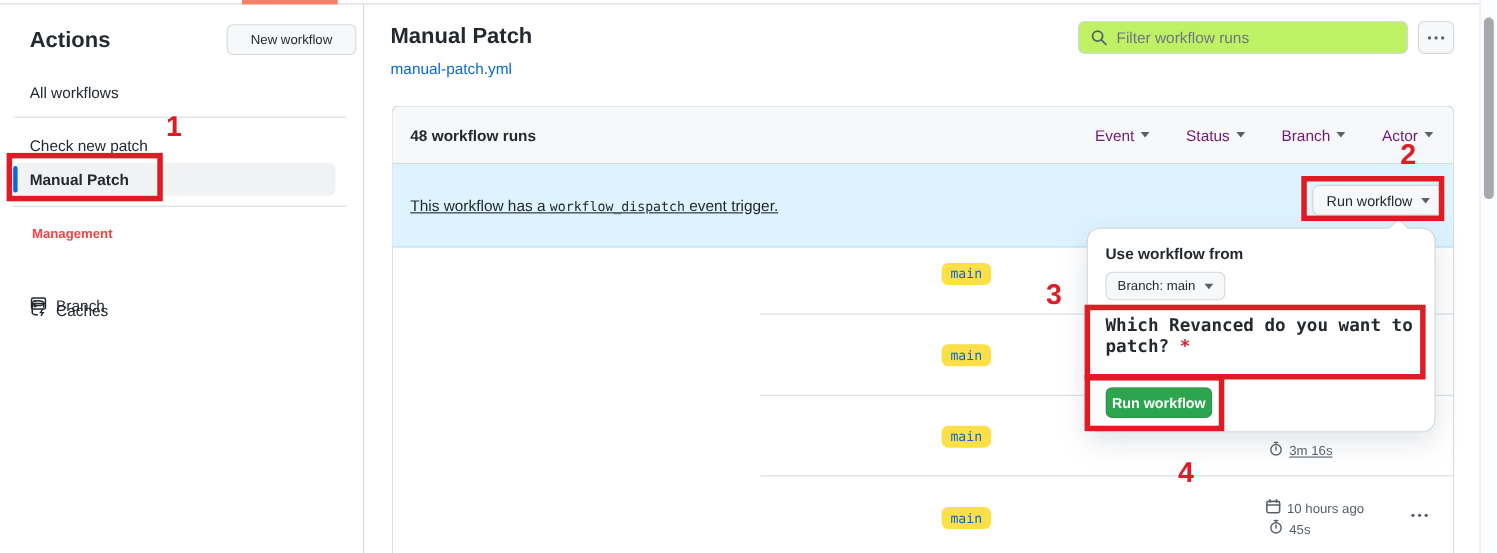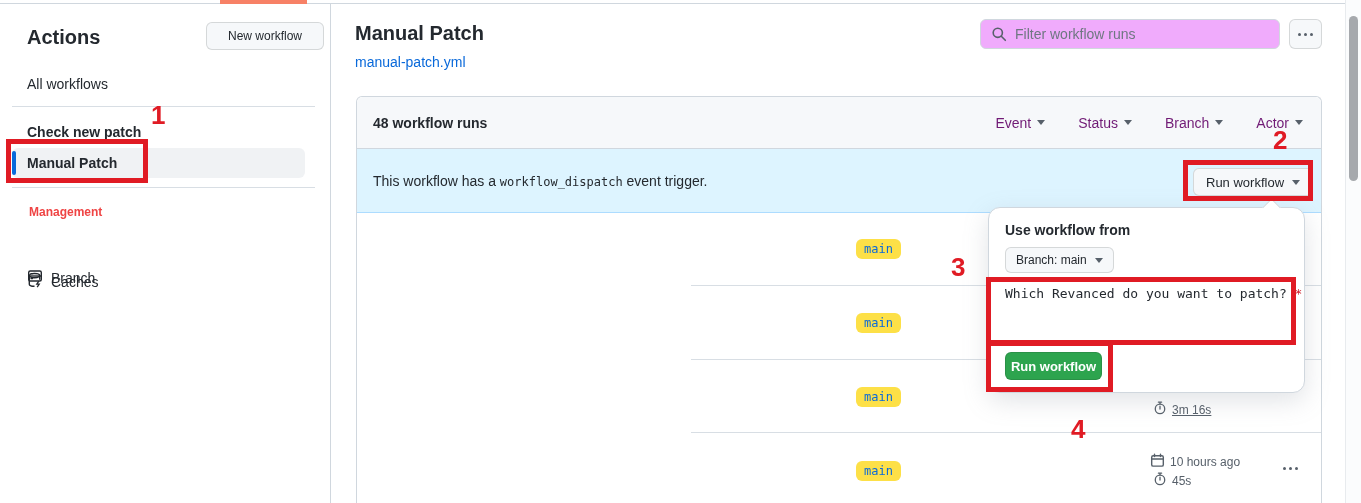--- a/index.html
+++ b/index.html
@@ -28,60 +28,60 @@
   .selected-row { left:12px; top:148px; width:293px; height:30px; background:rgba(208,215,222,.32); border-radius:6px; }
   .selected-accent { left:12px; top:151px; width:4px; height:24px; border-radius:2px; background:var(--accent,#0969da); }
   .mgmt-label { left:29px; top:205px; font-size:12px; font-weight:700; color:#ef4444; }
   .mgmt-item { display:flex; align-items:center; gap:8px; font-size:14px; cursor:pointer; }
   .mgmt-item svg { flex:none; }
 
   
   .page-title { left:355px; top:22px; font-size:20px; font-weight:700; }
   .file-link { left:355px; top:54px; font-size:14px; color:var(--accent,#0969da); cursor:pointer; }
   .search-box { left:980px; top:19px; width:300px; height:30px; border:1px solid #d0d7de; border-radius:6px;
-                display:flex; align-items:center; padding:0 10px; gap:8px; background:#f0abfc; }
+                display:flex; align-items:center; padding:0 10px; gap:8px; background:#bef264; }
   .search-box input { border:none; outline:none; flex:1; font-size:14px; color:#24292f; background:transparent;
                       font-family:"Liberation Sans",sans-serif; }
   .search-box input::placeholder { color:#6e7781; }
   .top-kebab { left:1289px; top:19px; width:33px; height:30px; }
   .dots { display:inline-flex; gap:3px; align-items:center; }
   .dots i { width:3px; height:3px; border-radius:50%; background:#57606a; }
 
   
   .card { left:356px; top:96px; width:966px; height:407px; border:1px solid #d0d7de; border-bottom:none;
           border-radius:6px 6px 0 0; background:#fff; }
   .card-header { position:absolute; left:0; top:0; width:964px; height:52px; background:#f6f8fa;
                  border-bottom:1px solid #d0d7de; border-radius:6px 6px 0 0;
                  display:flex; align-items:center; padding:0 18px 0 16px; }
   .runs-count { font-size:14px; font-weight:700; }
   .filters { margin-left:auto; display:flex; gap:33px; }
   .filter { display:flex; align-items:center; font-size:14px; color:#701a75; cursor:pointer; }
   .caret { width:0; height:0; border-left:4px solid transparent; border-right:4px solid transparent;
            border-top:5px solid #57606a; display:inline-block; margin-left:6px; }
-  .banner { position:absolute; left:0; top:52px; width:964px; height:64px; background:var(--banner-bg,#ddf4ff);
-            border-bottom:1px solid rgba(84,174,255,.35); display:flex; align-items:center; padding:0 16px; }
+  .banner { position:absolute; left:0; top:52px; width:964px; height:76px; background:var(--banner-bg,#ddf4ff);
+            border-bottom:1px solid rgba(84,174,255,.35); display:flex; align-items:center; padding:0 16px;text-decoration:underline; }
   .banner-text { font-size:14px; }
   .banner-text code { font-size:12px; }
   .banner-run-btn { position:absolute; left:836px; top:19px; height:28px; padding:0 12px; font-size:13px; font-weight:500; }
 
   .row-sep { position:absolute; left:334px; width:630px; height:1px; background:#d8dee4; }
   .branch-badge { position:absolute; left:499px; height:20px; padding:0 8px; display:inline-flex; align-items:center;
                   background:#fde047; color:var(--accent,#0969da); font-size:12px; border-radius:6px; cursor:pointer; }
   .meta { position:absolute; display:flex; align-items:center; gap:5px; font-size:12px; color:#57606a; }
   .meta svg { flex:none; }
   .row-kebab { position:absolute; cursor:pointer; }
 
   
   .popup { left:988px; top:207px; width:317px; height:186px; background:#fff; border:1px solid #d0d7de;
            border-radius:12px; box-shadow:0 8px 24px rgba(140,149,159,.25); z-index:10; }
   .popup-caret { position:absolute; left:276px; top:-7px; width:13px; height:13px; background:#fff;
                  border-left:1px solid #d0d7de; border-top:1px solid #d0d7de; transform:rotate(45deg); }
   .popup-title { position:absolute; left:16px; top:14px; font-size:14px; font-weight:700; }
   .branch-select-btn { position:absolute; left:16px; top:39px; height:26px; padding:0 10px; font-size:12px; font-weight:500; }
-  .input-label { position:absolute; left:16px; top:78px; font-size:13px; font-weight:400; }
+  .input-label { position:absolute; left:16px; top:78px; font-size:16px; font-weight:700; }
   .required-star { color:#cf222e; }
   .select-field { position:absolute; left:16px; top:100px; width:283px; height:30px; background:#f6f8fa;
                   border:1px solid #d0d7de; border-radius:6px; display:flex; align-items:center;
                   padding:0 10px; font-size:13px; cursor:pointer; }
   .select-field svg { margin-left:auto; }
   .popup-run-btn { position:absolute; left:16px; top:144px; width:97px; height:28px; background:var(--green,#2da44e);
                    border:1px solid rgba(27,31,36,.15); border-radius:6px; color:#fff; font-size:13px; font-weight:600;
                    display:flex; align-items:center; justify-content:center; cursor:pointer; }
 
   
@@ -113,21 +113,21 @@
 <button class="abs btn new-workflow-btn">
   <span>New workflow</span>
 </button>
 
 <div class="abs side-item" style="left:27px; top:76px;">
   <span>All workflows</span>
 </div>
 
 <div class="abs side-divider" style="top:106px;"></div>
 
-<div class="abs side-item" style="left:27px; top:124px;font-weight:bold;">
+<div class="abs side-item" style="left:27px; top:124px;">
   <span>Check new patch</span>
 </div>
 
 <div class="abs selected-row"></div>
 <div class="abs selected-accent"></div>
 <div class="abs side-item" style="left:27px; top:155px; font-weight:700; z-index:2;">Manual Patch</div>
 
 <div class="abs side-divider" style="top:187px;"></div>
 
 <div class="abs mgmt-label">Management</div>

